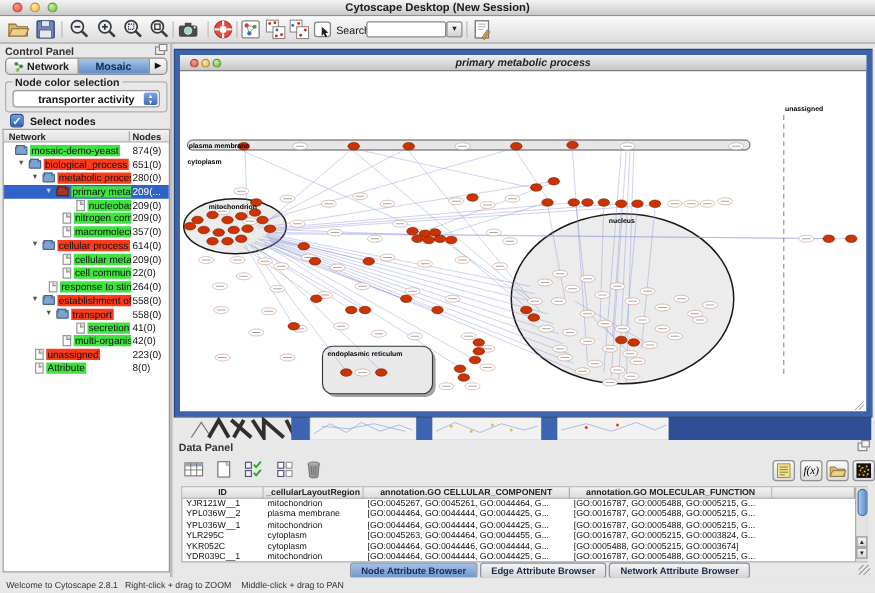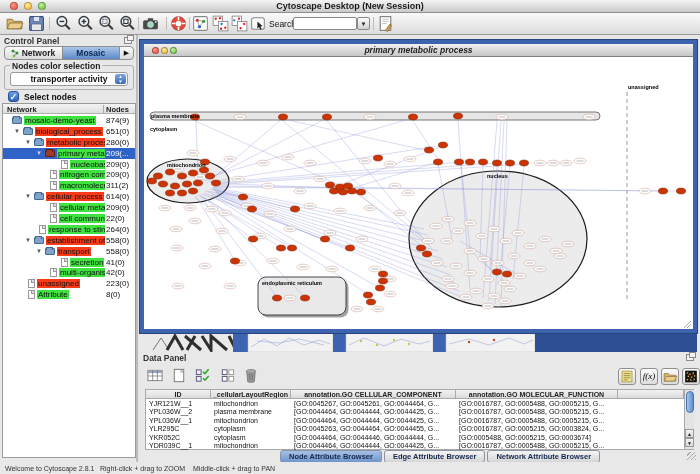--- a/index.html
+++ b/index.html
@@ -178,21 +178,21 @@
     <div id="tab-network"><svg width="8" height="9" viewBox="0 0 8 9">
           <circle cx="2" cy="2" r="1.5" fill="#2ca02c"></circle>
           <circle cx="6" cy="4" r="1.5" fill="#2ca02c"></circle>
           <circle cx="3" cy="7" r="1.5" fill="#8c4"></circle>
           <path d="M2,2 L6,4 L3,7" stroke="#555" stroke-width="0.6" fill="none"></path>
         </svg> <span>Network</span></div>
     <div id="tab-mosaic"><span>Mosaic</span></div>
     <div id="tab-arrow">▶</div>
   </div>
   <div id="cp-group">
-    <div id="cp-group-label">Nodes color selection</div>
+    <div id="cp-group-label">Node color selection</div>
     <div id="combo"><span>transporter activity</span>
       <div id="combo-btn">▲<br>▼</div>
     </div>
   </div>
   <div id="cp-check-row">
     <div id="checkbox">✓</div>
     <div id="check-label">Select nodes</div>
   </div>
   <div id="tree-box">
     <div id="tree-header">
@@ -230,21 +230,21 @@
           <span class="tr-count">209(0)</span>
         </div>
         <div class="tree-row">
           <span class="tr-page" style="left: 47px;"></span>
           <span class="tr-label hl-green" style="left: 56px; max-width: 46px;">nitrogen compo</span>
           <span class="tr-count">209(0)</span>
         </div>
         <div class="tree-row">
           <span class="tr-page" style="left: 47px;"></span>
           <span class="tr-label hl-green" style="left: 56px; max-width: 46px;">macromolecule</span>
-          <span class="tr-count">311(2)</span>
+          <span class="tr-count">357(0)</span>
         </div>
         <div class="tree-row">
           <span class="tr-tri" style="left: 22px;">▼</span>
           <span class="tr-folder" style="left: 31px;"></span>
           <span class="tr-label hl-red" style="left: 43px; max-width: 59px;">cellular process</span>
           <span class="tr-count">614(0)</span>
         </div>
         <div class="tree-row">
           <span class="tr-page" style="left: 47px;"></span>
           <span class="tr-label hl-green" style="left: 56px; max-width: 46px;">cellular metabo</span>

